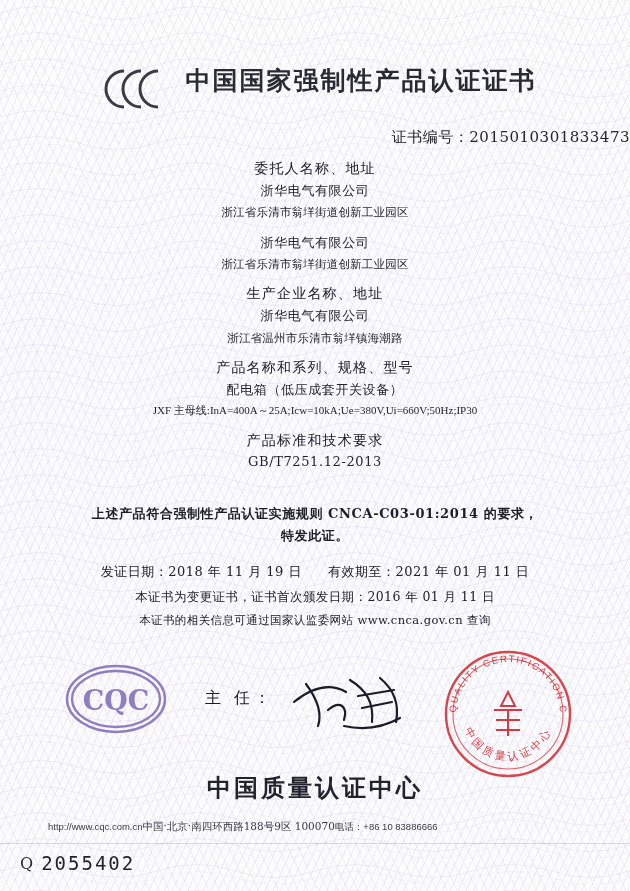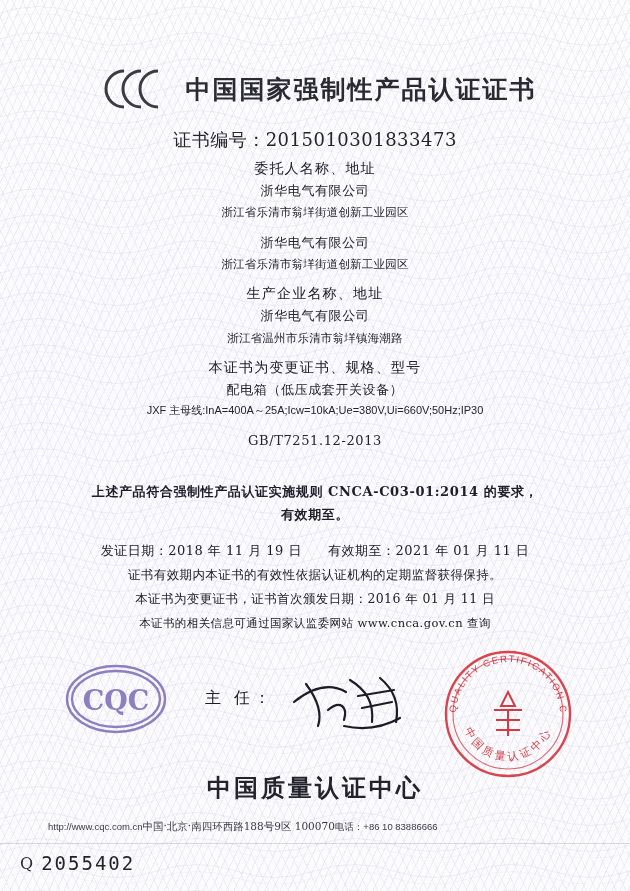--- a/index.html
+++ b/index.html
@@ -35,21 +35,20 @@
     height: 891px;
   }
 
   
   .header {
     position: absolute;
     top: 64px;
     left: 0;
     width: 630px;
     display: flex;
-    align-items: center;
     justify-content: center;
     gap: 18px;
   }
   .ccc-logo {
     width: 74px;
     height: 50px;
     position: relative;
   }
   .ccc-logo svg { display: block; }
   .doc-title {
@@ -58,23 +57,23 @@
     font-weight: bold;
     letter-spacing: 2px;
     color: #2a2a33;
     white-space: nowrap;
   }
 
   .cert-no {
     position: absolute;
     top: 128px;
     width: 630px;
-    text-align: center;
-    font-family: "DejaVu Serif", serif;
-    font-size: 18px;
+    text-align: right;
+    font-family: "DejaVu Serif", serif;
+    font-size: 15px;
     color: #24242c;
     letter-spacing: 0.5px;
   }
 
   
   .blocks {
     position: absolute;
     top: 158px;
     width: 630px;
   }
@@ -92,21 +91,21 @@
     font-size: 13px;
     color: #24242c;
     line-height: 1.75;
     letter-spacing: 0.6px;
   }
   .block-line.small {
     font-size: 11.5px;
     letter-spacing: 0.2px;
   }
   .block-line.mono {
-    font-family: Liberation Sans, sans-serif;
+    font-family: Liberation Serif, serif;
     font-size: 11px;
     letter-spacing: 0px;
   }
 
   .statement {
     margin-top: 4px;
     text-align: center;
   }
   .statement .l1 {
     font-family: "DejaVu Serif", serif;
@@ -307,39 +306,39 @@
         <div class="block-line small">浙江省乐清市翁垟街道创新工业园区</div>
       </div>
 
       <div class="block">
         <div class="block-label">生产企业名称、地址</div>
         <div class="block-line">浙华电气有限公司</div>
         <div class="block-line small">浙江省温州市乐清市翁垟镇海潮路</div>
       </div>
 
       <div class="block">
-        <div class="block-label">本证书为变更证书、规格、型号</div>
+        <div class="block-label">产品名称和系列、规格、型号</div>
         <div class="block-line">配电箱（低压成套开关设备）</div>
         <div class="block-line mono">JXF 主母线:InA=400A～25A;Icw=10kA;Ue=380V,Ui=660V;50Hz;IP30</div>
       </div>
 
       <div class="block">
+        <div class="block-label">产品标准和技术要求</div>
         <div class="block-line">GB/T7251.12-2013</div>
       </div>
 
       <div class="statement">
         <div class="l1">上述产品符合强制性产品认证实施规则 CNCA-C03-01:2014 的要求，</div>
-        <div class="l2">有效期至。</div>
+        <div class="l2">特发此证。</div>
       </div>
 
       <div class="dates">
         <div class="row">
           <span>发证日期：</span><span>2018 年 11 月 19 日</span><span class="gap"></span><span>有效期至：</span><span>2021 年 01 月 11 日</span>
         </div>
-        <div class="note">证书有效期内本证书的有效性依据认证机构的定期监督获得保持。</div>
         <div class="note">本证书为变更证书，证书首次颁发日期：2016 年 01 月 11 日</div>
         <div class="note tiny">本证书的相关信息可通过国家认监委网站 www.cnca.gov.cn 查询</div>
       </div>
     </div>
 
     <div class="sigzone">
 
       <div class="cqc-mark">
         <svg width="104" height="74" viewBox="0 0 104 74">
           <g fill="none" stroke="#8e7fc0" stroke-width="2.4">

